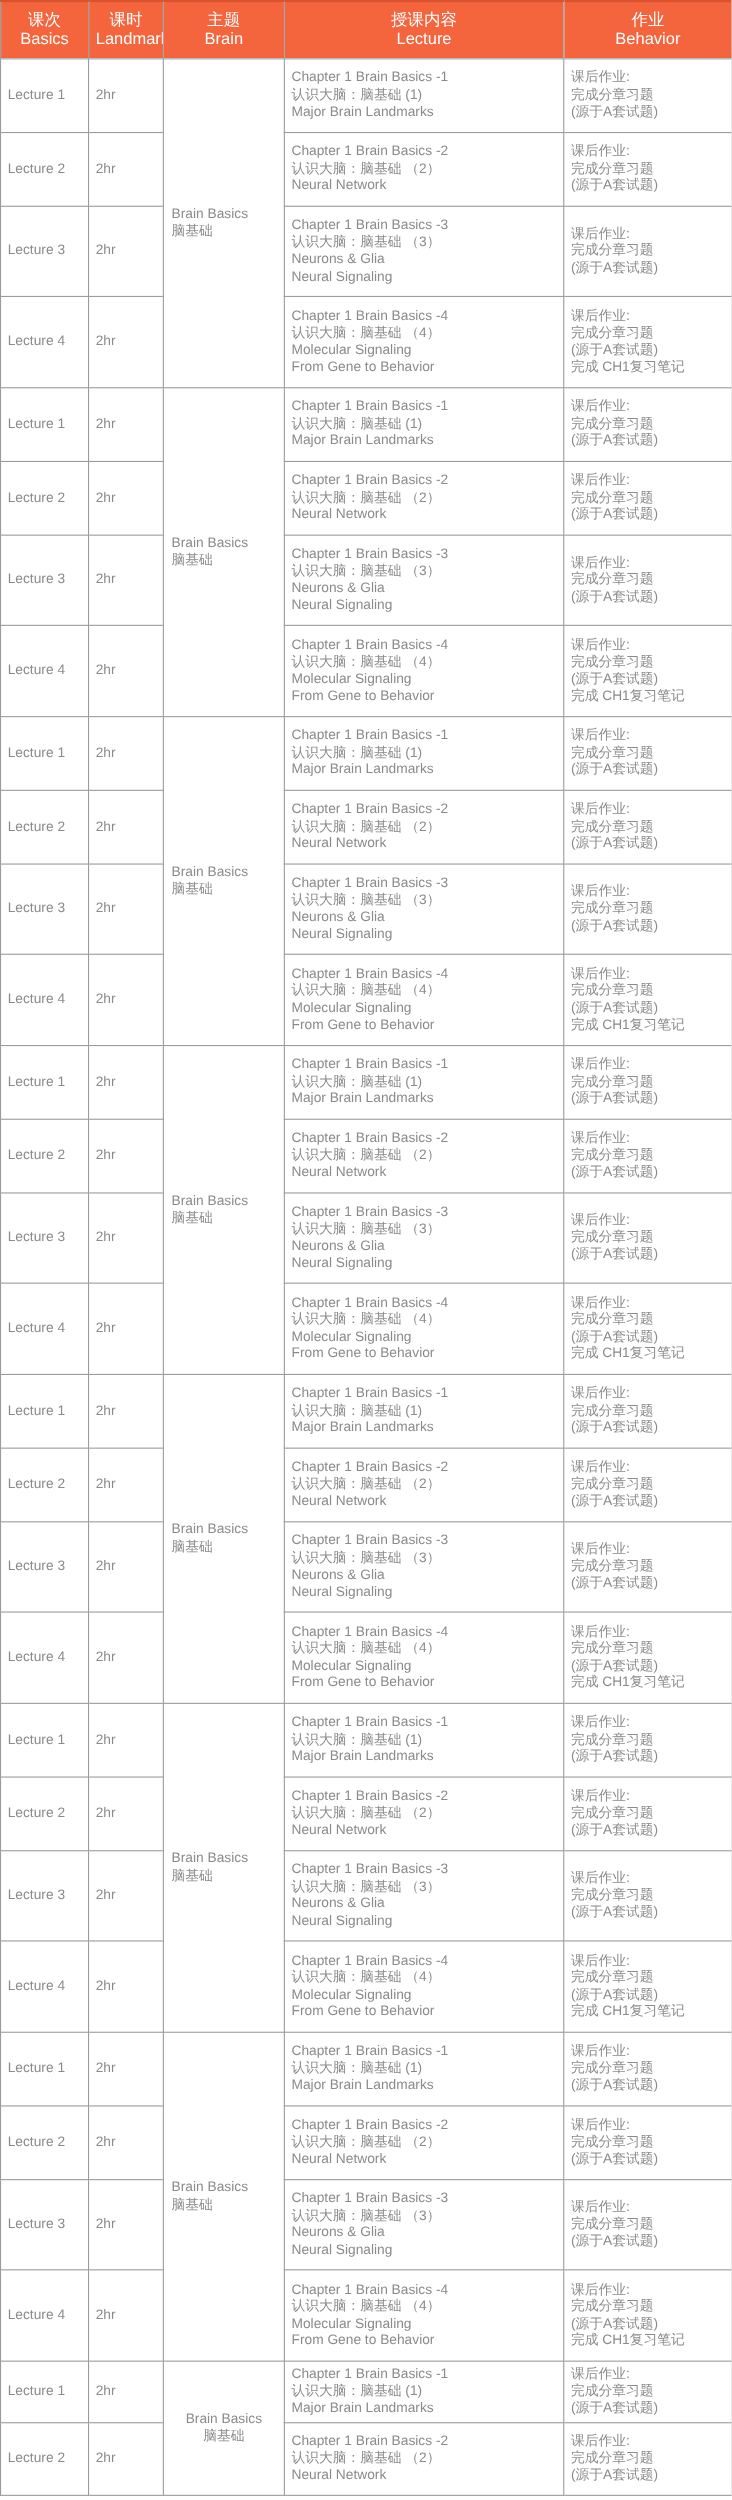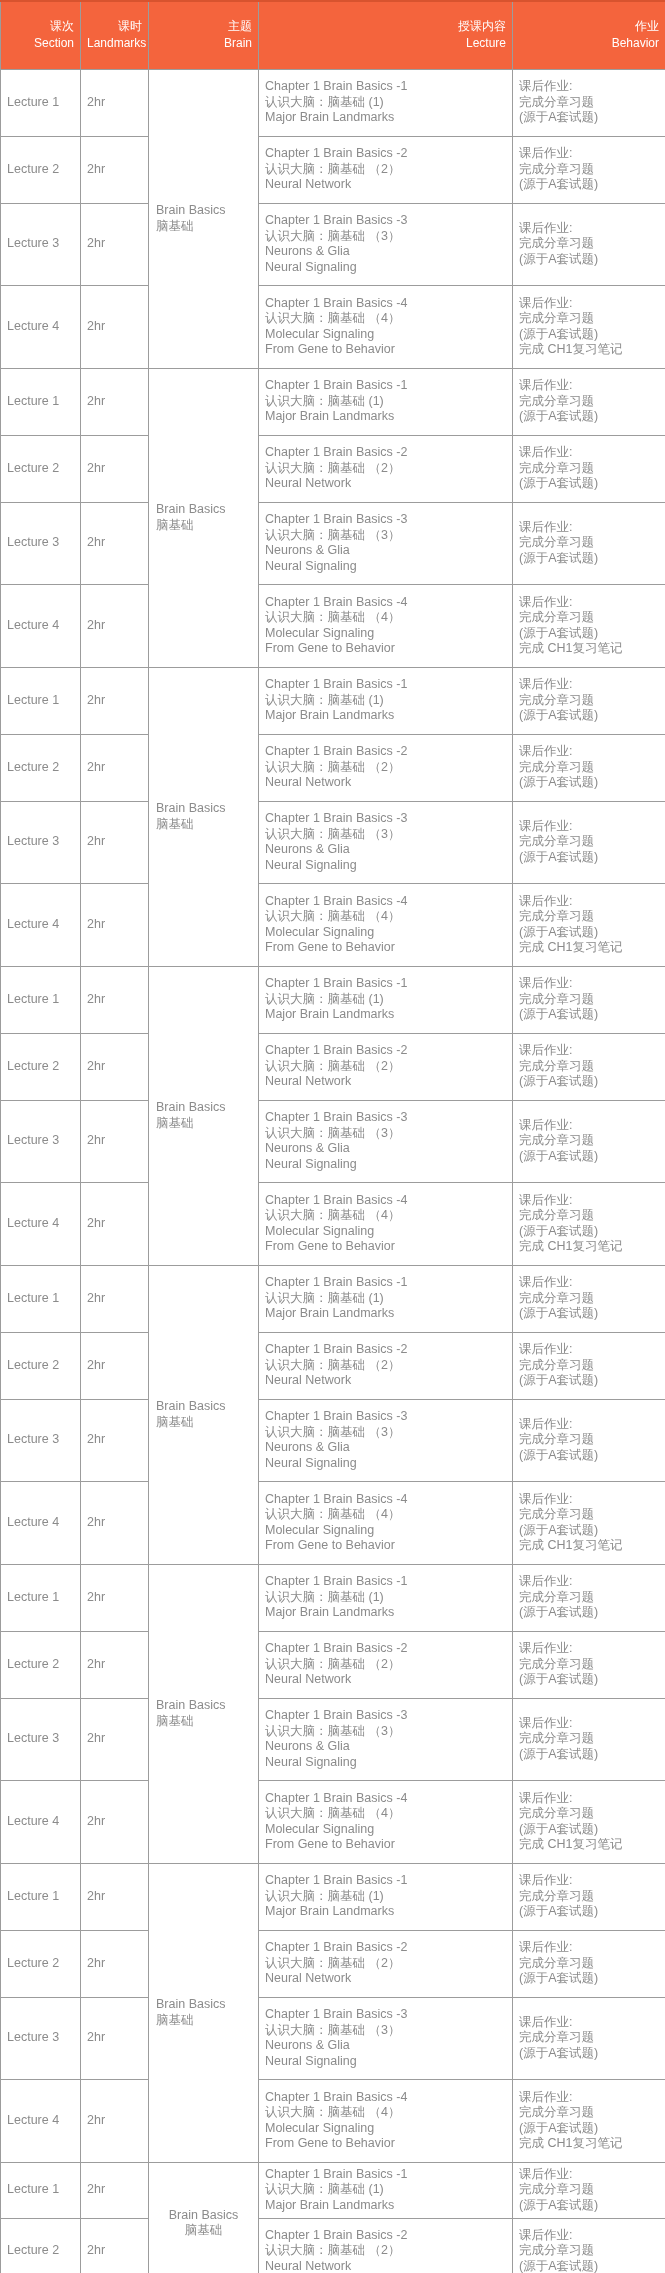--- a/index.html
+++ b/index.html
@@ -21,26 +21,26 @@
     width:665px;
   }
   .schedule th,.schedule td{
     border:1px solid var(--border,#9c9c9c);
     font-weight:normal;
     overflow:hidden;
   }
   .schedule thead th{
     background:var(--accent,#f4643d);
     color:var(--header-text,#ffffff);
-    text-align:right;
+    text-align:center;
     vertical-align:middle;
     padding:6px 6px 7px 6px;
-    font-size:12px;
+    font-size:15px;
     line-height:17px;
-    height:68px;
+    height:52px;
     border-top:2px solid var(--accent-dark,#d8532e);
   }
   .schedule td{
     color:var(--body-text,#8b8b8b);
     font-size:12.5px;
     line-height:15.5px;
     padding:2px 4px 2px 6px;
     vertical-align:middle;
     text-align:left;
   }
@@ -56,21 +56,21 @@
     <col style="width:80px">
     <col style="width:68px">
     <col style="width:110px">
     <col style="width:254px">
     <col style="width:153px">
   </colgroup>
   <thead>
     <tr>
       <th>
         <div>课次</div>
-        <div>Section</div>
+        <div>Basics</div>
       </th>
       <th>
         <div>课时</div>
         <div>Landmarks</div>
       </th>
       <th>
         <div>主题</div>
         <div>Brain</div>
       </th>
       <th>

